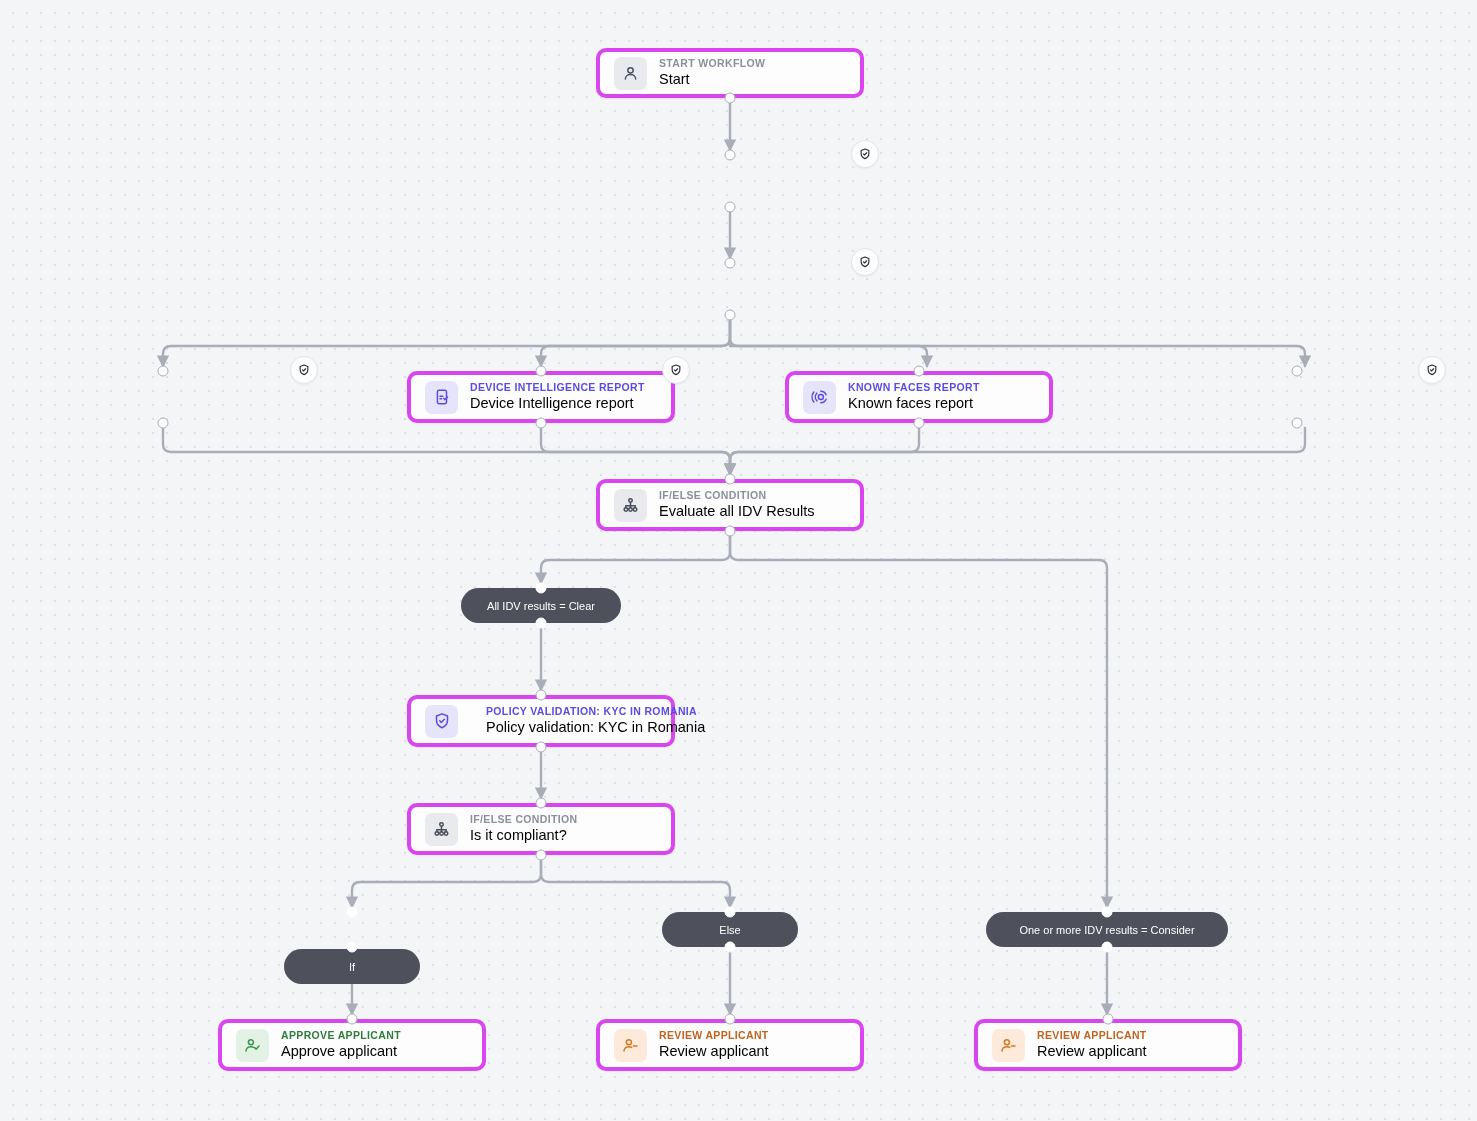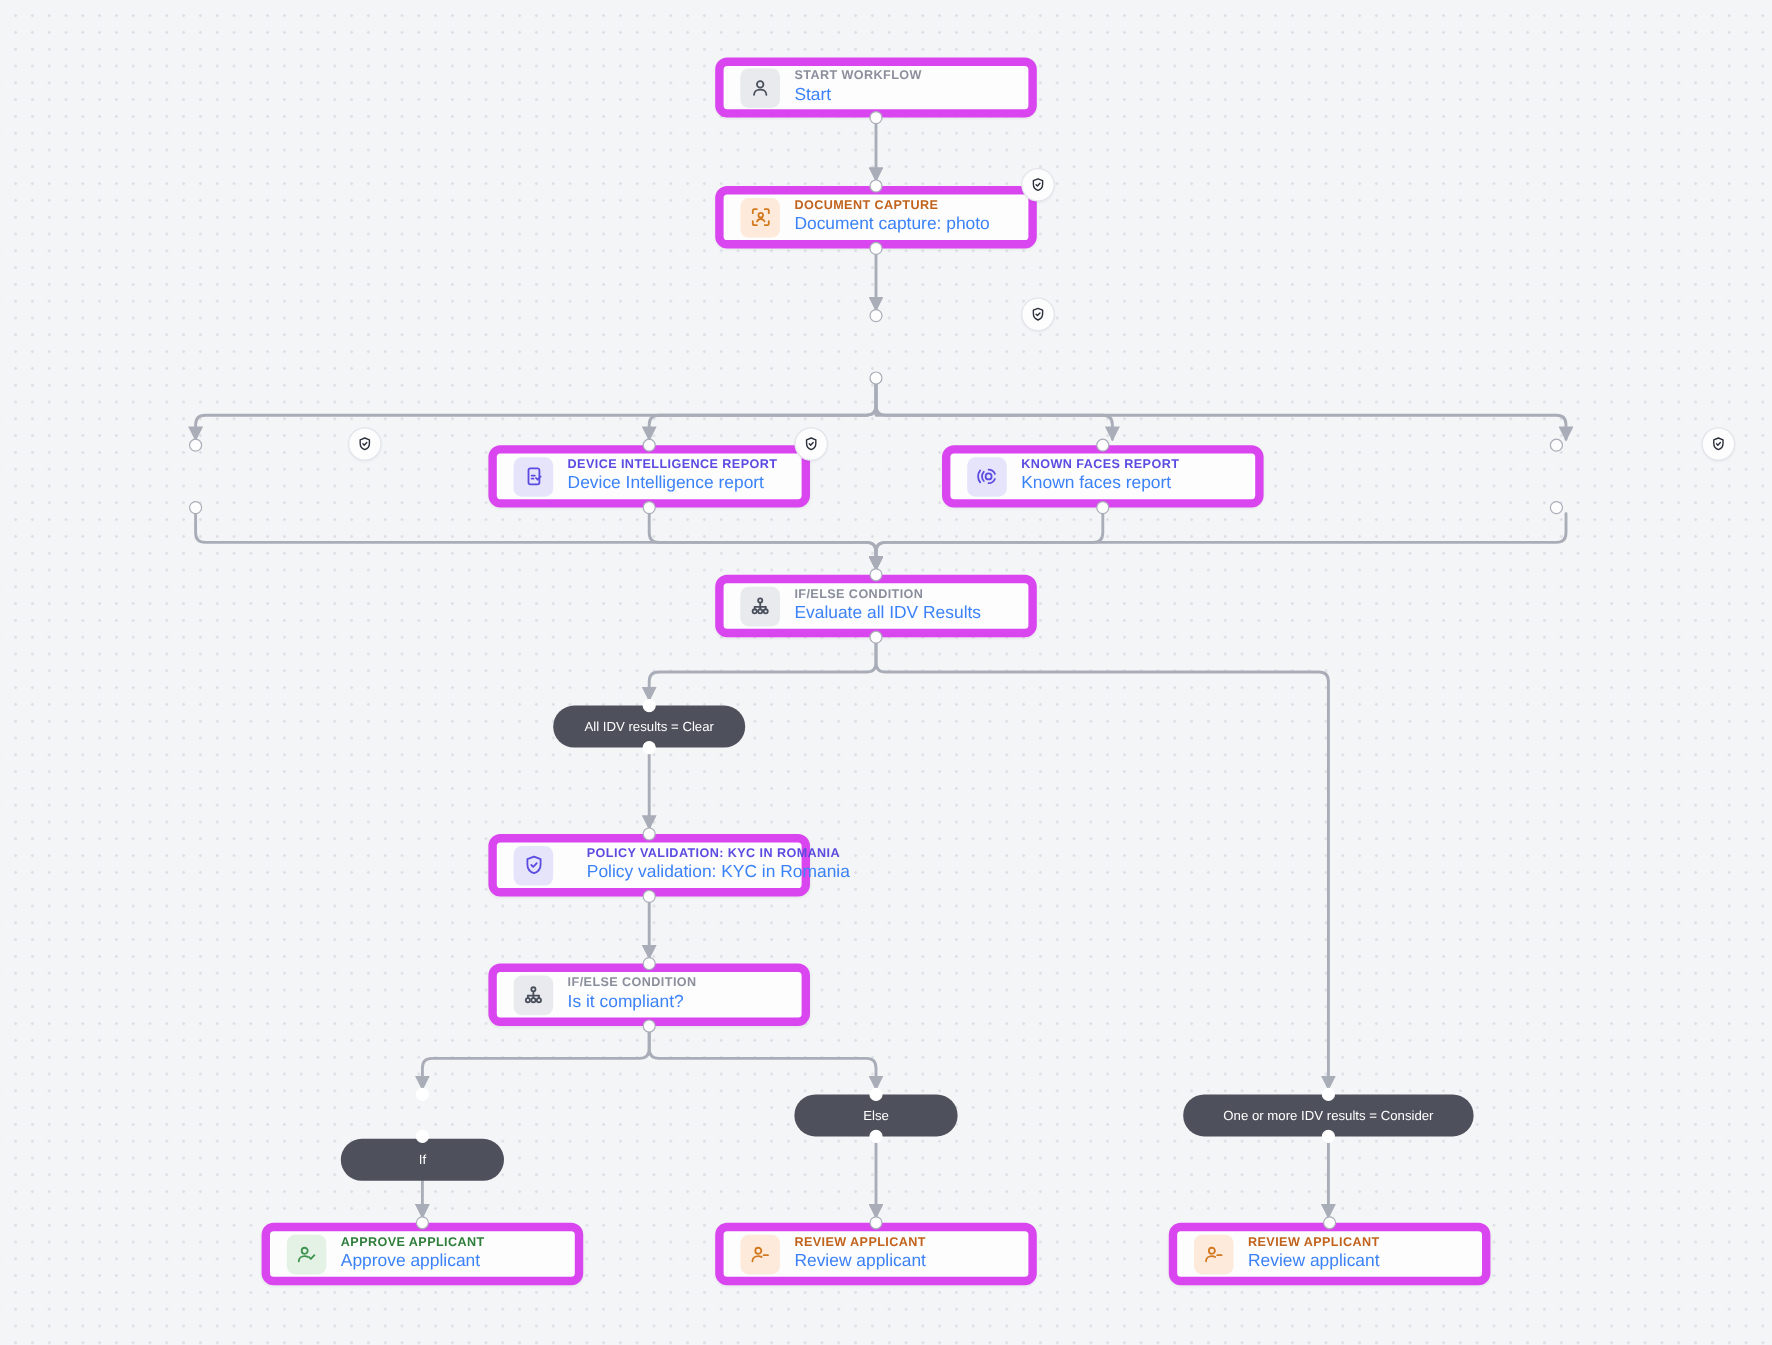--- a/index.html
+++ b/index.html
@@ -10,34 +10,34 @@
     background-size:14px 14px;
     background-position:6px 6px;
     font-family:"Liberation Sans", sans-serif;
     position:relative;overflow:hidden;
   }
   #canvas{position:absolute;inset:0;}
   #wires{position:absolute;left:0;top:0;width:1477px;height:1121px;pointer-events:none;}
 
   .node{
     position:absolute;box-sizing:border-box;
-    background:#fdfdfe;border:7px solid #d946ef;border-radius:10px;
+    background:#fdfdfe;border:4px solid #d946ef;border-radius:10px;
     display:flex;align-items:center;gap:12px;padding:10px 14px;
     box-shadow:0 1px 2px rgba(16,20,40,.05);
   }
   .node .ico{
     width:33px;height:33px;border-radius:7px;flex:0 0 33px;
     display:flex;align-items:center;justify-content:center;
   }
   .node .txt{display:flex;flex-direction:column;gap:2px;min-width:0;}
   .kicker{
     font-size:10.5px;letter-spacing:.35px;font-weight:600;
     text-transform:uppercase;line-height:1.1;color:#8b8f9c;white-space:nowrap;
   }
-  .title{font-size:14.5px;color:#3b82f6;line-height:1.2;white-space:nowrap;}
+  .title{font-size:14.5px;color:#000000;line-height:1.2;white-space:nowrap;}
 
   .ico.grey{background:#e8eaee;}
   .ico.orange{background:#fdeadb;}
   .ico.violet{background:#e5e4fb;}
   .ico.green{background:#e3f2e4;}
 
   .k-orange{color:#c1631c;}
   .k-violet{color:#5b4be0;}
   .k-green{color:#2f7d3b;}
   .k-grey{color:#8b8f9c;}
@@ -107,36 +107,20 @@
           <circle cx="12" cy="8" r="3.4"></circle>
           <path d="M5.5 19c0-3.4 2.9-5.6 6.5-5.6s6.5 2.2 6.5 5.6"></path>
         </svg>
       </div>
       <div class="txt">
         <div class="kicker k-grey">START WORKFLOW</div>
         <div class="title">Start</div>
       </div>
     </div>
     <div class="port" style="left: 730px; top: 98px;"></div>
-    <div class="node" style="left: 596px; top: 155px; width: 268px; height: 52px;">
-      <div class="ico orange">
-        <svg width="20" height="20" viewBox="0 0 24 24" fill="none" stroke="#d2791f" stroke-width="1.8" stroke-linecap="round" stroke-linejoin="round">
-          <circle cx="12" cy="10" r="2.3"></circle>
-          <path d="M8.3 16.2c.6-1.6 2-2.4 3.7-2.4s3.1.8 3.7 2.4"></path>
-          <path d="M4 8V5.4A1.4 1.4 0 0 1 5.4 4H8"></path>
-          <path d="M16 4h2.6A1.4 1.4 0 0 1 20 5.4V8"></path>
-          <path d="M20 16v2.6a1.4 1.4 0 0 1-1.4 1.4H16"></path>
-          <path d="M8 20H5.4A1.4 1.4 0 0 1 4 18.6V16"></path>
-        </svg>
-      </div>
-      <div class="txt">
-        <div class="kicker k-orange">DOCUMENT CAPTURE</div>
-        <div class="title">Document capture: photo</div>
-      </div>
-    </div>
     <div class="port" style="left: 730px; top: 155px;"></div>
     <div class="port" style="left: 730px; top: 207px;"></div>
     <div class="badge" style="left: 865px; top: 154px;">
       <svg width="14" height="14" viewBox="0 0 24 24" fill="none" stroke="#2b2f3a" stroke-width="2" stroke-linecap="round" stroke-linejoin="round">
         <path d="M12 3.4l6.6 2.6v5.2c0 4.1-2.8 7.5-6.6 8.8-3.8-1.3-6.6-4.7-6.6-8.8V6z"></path>
         <path d="M9.3 11.8l1.9 1.9 3.6-3.8"></path>
       </svg>
     </div>
     <div class="port" style="left: 730px; top: 263px;"></div>
     <div class="port" style="left: 730px; top: 315px;"></div>

